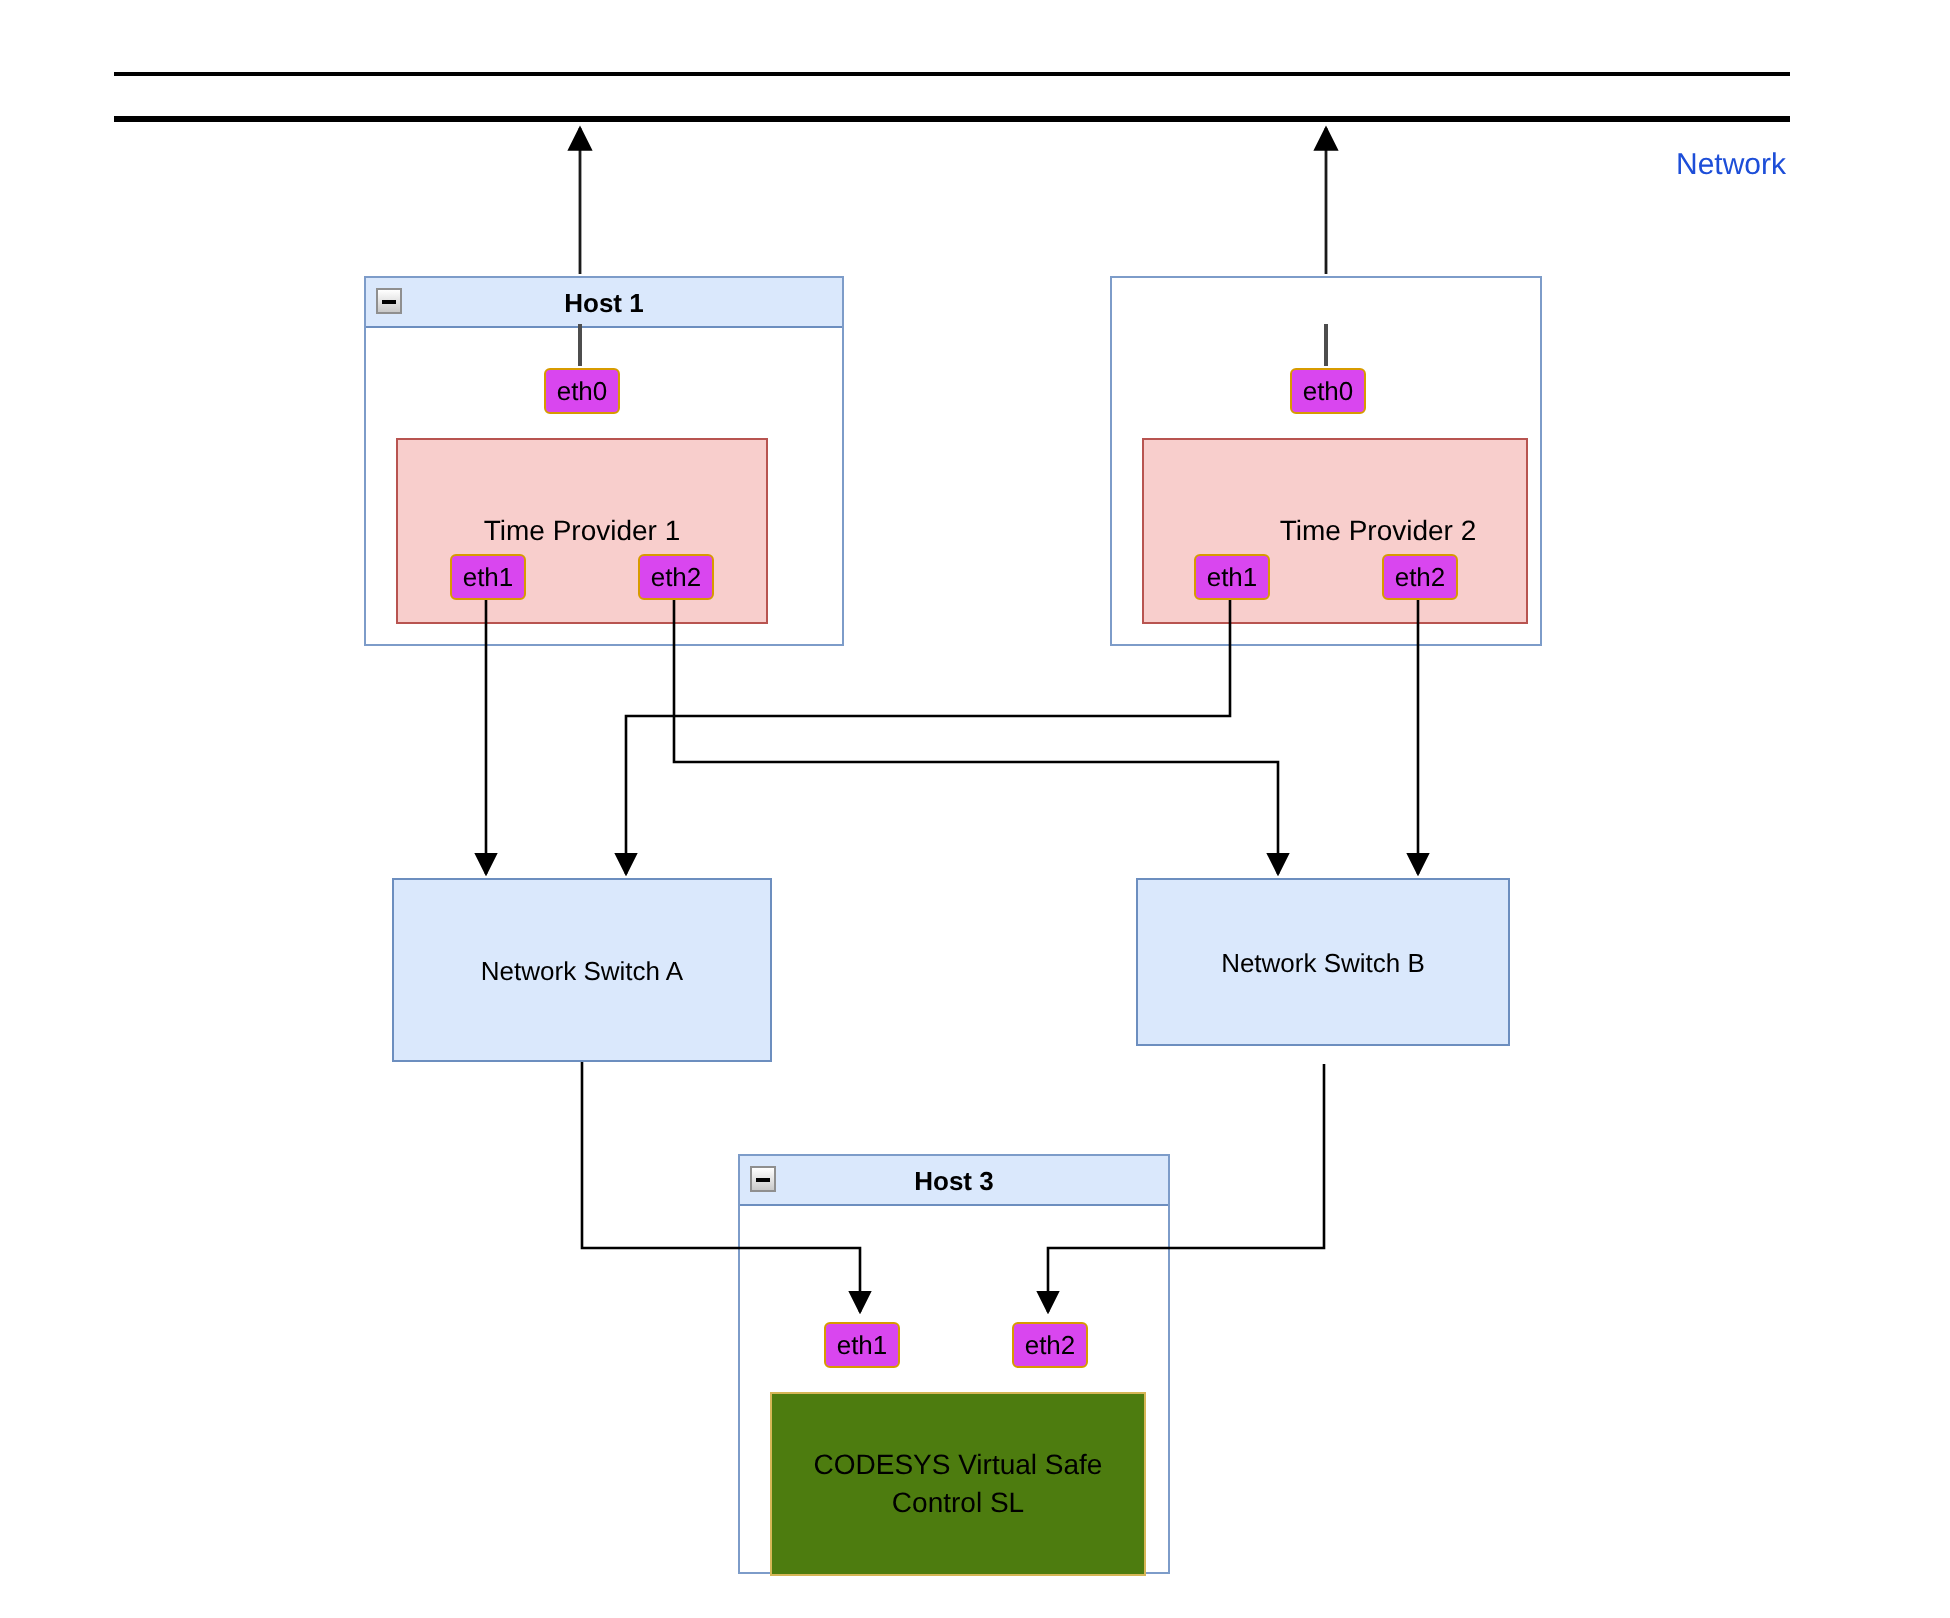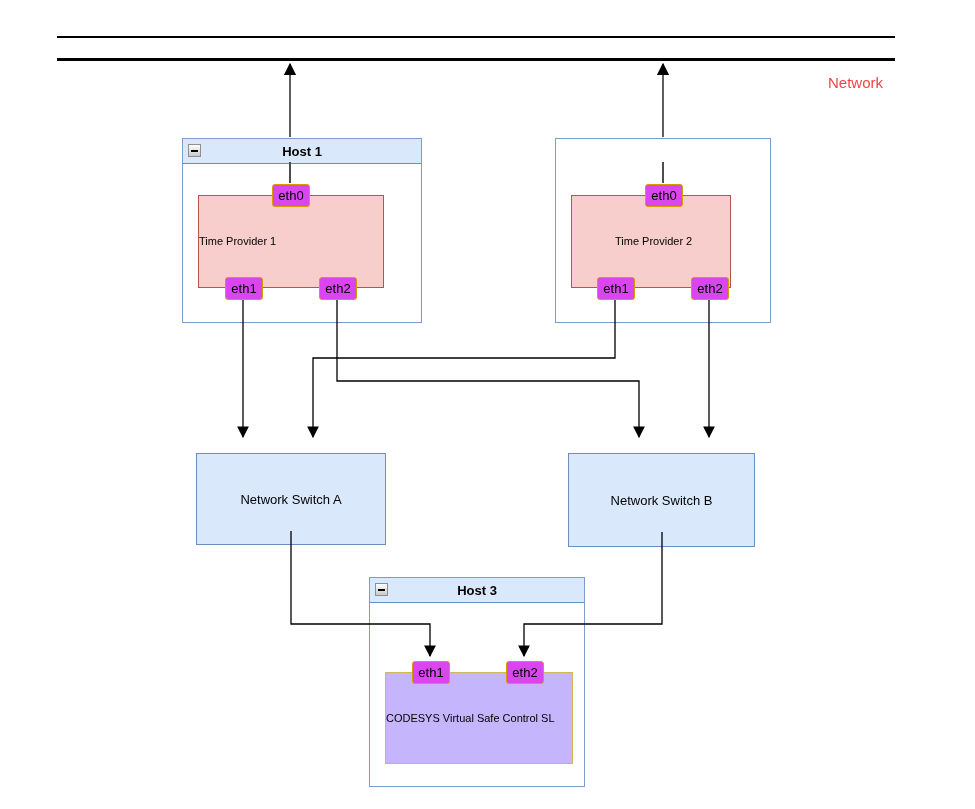--- a/index.html
+++ b/index.html
@@ -1,47 +1,47 @@
 <!DOCTYPE html>
 <html><head>
 <meta charset="utf-8">
 <style>
   html,body { margin:0; padding:0; background:#ffffff; }
   body { font-family:"Liberation Sans", sans-serif; color:#000; }
   .canvas { position:relative; width:975px; height:809px; background:#ffffff; overflow:hidden; }
 
   .net-line { position:absolute; background:#000000; }
 
-  .network-label { position:absolute; left:818px; top:74px; width:75px; text-align:center;
-                   font-size:15px; color:#ef4444; }
+  .network-label { position:absolute; left:818px; top:74px; width:75px; text-align:right;
+                   font-size:15px; color:#1d4ed8; }
 
   .host { position:absolute; background:#ffffff; border:1px solid #7d9cc9; box-sizing:border-box; }
   .host-titlebar { position:absolute; left:0; right:0; top:0; height:24px; background:#dae8fc;
                    border-bottom:1px solid #6c8ebf; display:flex; align-items:center;
                    justify-content:center; }
   .host-title { font-weight:bold; font-size:13px; }
   .collapse-btn { position:absolute; left:5px; top:5px; width:13px; height:13px;
                   border:1px solid #8f8f8f; background:linear-gradient(#ffffff,#c9c9c9);
                   box-sizing:border-box; display:flex; align-items:center; justify-content:center;
                   cursor:pointer; }
   .collapse-btn .minus { width:7px; height:2px; background:#000; }
 
-  .component { position:absolute; display:flex; align-items:center; justify-content:flex-start;
-               text-align:center; font-size:11px; box-sizing:border-box; line-height:1.35; }
+  .component { position:absolute; display:flex; align-items:center; justify-content:center;
+               text-align:center; font-size:14px; box-sizing:border-box; line-height:1.35;margin-top:24px; }
   .component.red    { background:#f8cecc; border:1px solid #b85450; }
-  .component.yellow { background:#c4b5fd; border:1px solid #d6b656; }
+  .component.yellow { background:#4d7c0f; border:1px solid #d6b656; }
   .component .comp-label { display:inline-block; max-width:172px; }
 
   .port { position:absolute; width:38px; height:23px; background:#d946ef;
           border:1.5px solid #d79b00; border-radius:3px; box-sizing:border-box;
           display:flex; align-items:center; justify-content:center; font-size:13px; }
 
   .switch { position:absolute; background:#dae8fc; border:1px solid #6c8ebf;
             box-sizing:border-box; display:flex; align-items:center; justify-content:center;
-            font-size:13px; text-align:center;margin-top:14px; }
+            font-size:13px; text-align:center; }
 
   svg.overlay { position:absolute; left:0; top:0; pointer-events:none; }
   path.c   { fill:none; stroke:#000000; stroke-width:1.3px; }
   path.cg  { fill:none; stroke:#4d4d4d; stroke-width:2px; }
   path.cg2 { fill:none; stroke:#1a1a1a; stroke-width:1.4px; }
 </style>
 </head>
 <body>
 
 <div class="canvas">
@@ -59,33 +59,33 @@
     </div>
     <div class="component red" style="left:15px; top:56px; width:186px; height:93px;">
       <span class="comp-label">Time Provider 1</span>
     </div>
     <div class="port" style="left:89px; top:45px;">eth0</div>
     <div class="port" style="left:42px; top:138px;">eth1</div>
     <div class="port" style="left:136px; top:138px;">eth2</div>
   </div>
 
   <div class="host" style="left:555px; top:138px; width:216px; height:185px;">
-    <div class="component red" style="left:15px; top:56px; width:160px; height:93px;padding-left:43px;">
+    <div class="component red" style="left:15px; top:56px; width:193px; height:93px;padding-left:43px;">
       <span class="comp-label">Time Provider 2</span>
     </div>
     <div class="port" style="left:89px; top:45px;">eth0</div>
     <div class="port" style="left:41px; top:138px;">eth1</div>
     <div class="port" style="left:135px; top:138px;">eth2</div>
   </div>
 
   <div class="switch" style="left:196px; top:439px; width:190px; height:92px;">
     <span>Network Switch A</span>
   </div>
 
-  <div class="switch" style="left:568px; top:439px; width:187px; height:94px;">
+  <div class="switch" style="left:568px; top:439px; width:187px; height:84px;">
     <span>Network Switch B</span>
   </div>
 
   <div class="host" style="left:369px; top:577px; width:216px; height:210px;">
     <div class="host-titlebar">
       <span class="collapse-btn">
         <span class="minus"></span>
       </span>
       <span class="host-title">Host 3</span>
     </div>

